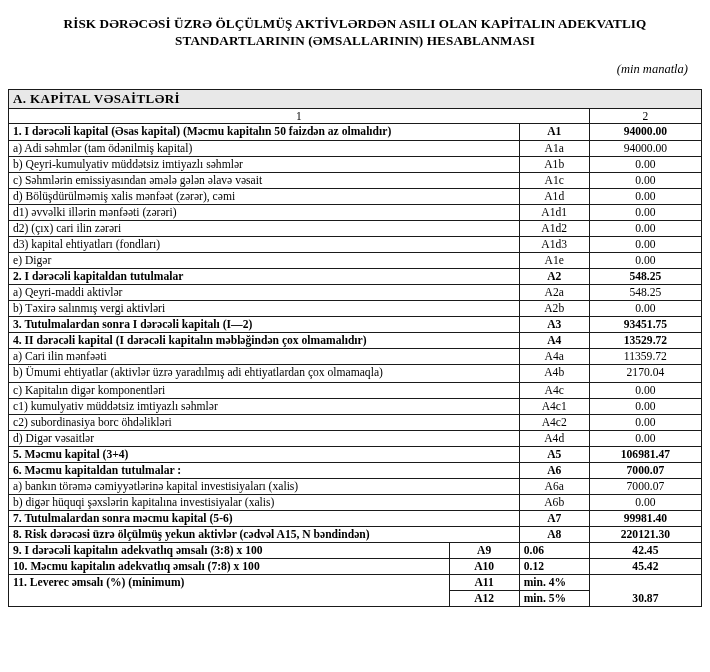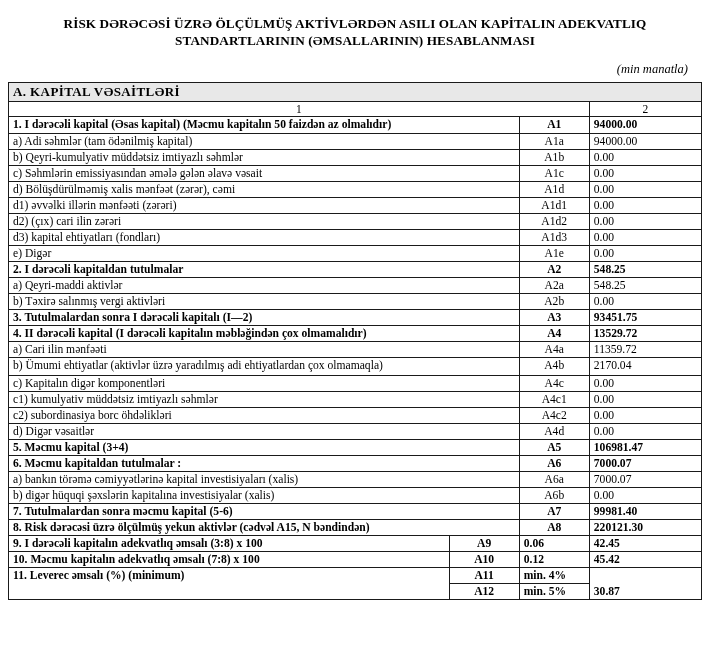--- a/index.html
+++ b/index.html
@@ -24,21 +24,21 @@
     font-weight: bold;
     font-size: 13.2px;
     line-height: 1.28;
     letter-spacing: 0.1px;
     margin: 6px 28px 0 28px;
   }
   .unit-note {
     text-align: right;
     font-style: italic;
     font-size: 12.5px;
-    margin: 12px 14px 5px 0;
+    margin: 12px 14px 12px 0;
   }
   table.main {
     border-collapse: collapse;
     width: 694px;
     margin: 0 auto;
     table-layout: fixed;
     font-size: 11.6px;
   }
   table.main td, table.main th {
     border: 1px solid #1a1a1a;
@@ -58,21 +58,21 @@
     padding: 1px 0 2px 0;
   }
   .c-label { width: 440px; }
   .c-a { width: 70px; text-align: center; }
   .c-b { width: 70px; text-align: center; }
   .c-val { width: 112px; text-align: right; padding-right: 6px; }
   .bold { font-weight: bold; }
   .indent1 { padding-left: 14px; }
   .indent2 { padding-left: 26px; }
   .code { text-align: center; }
-  .num { text-align: left; padding-right: 6px; }
+  .num { text-align: center; padding-right: 6px; }
   .center { }
   .tall { line-height: 1.25; }
 </style>
 </head>
 <body>
 
 <div class="page">
 
   <div class="doc-title">RİSK DƏRƏCƏSİ ÜZRƏ ÖLÇÜLMÜŞ AKTİVLƏRDƏN ASILI OLAN KAPİTALIN ADEKVATLIQ STANDARTLARININ (ƏMSALLARININ) HESABLANMASI</div>
 

